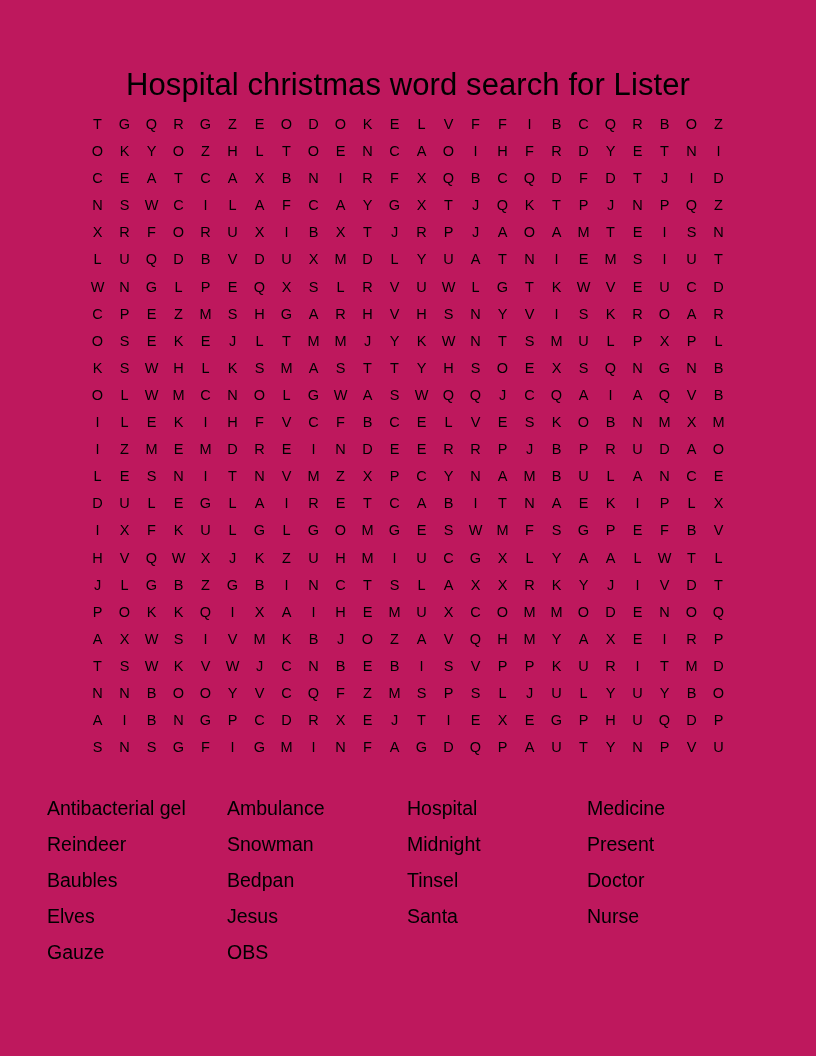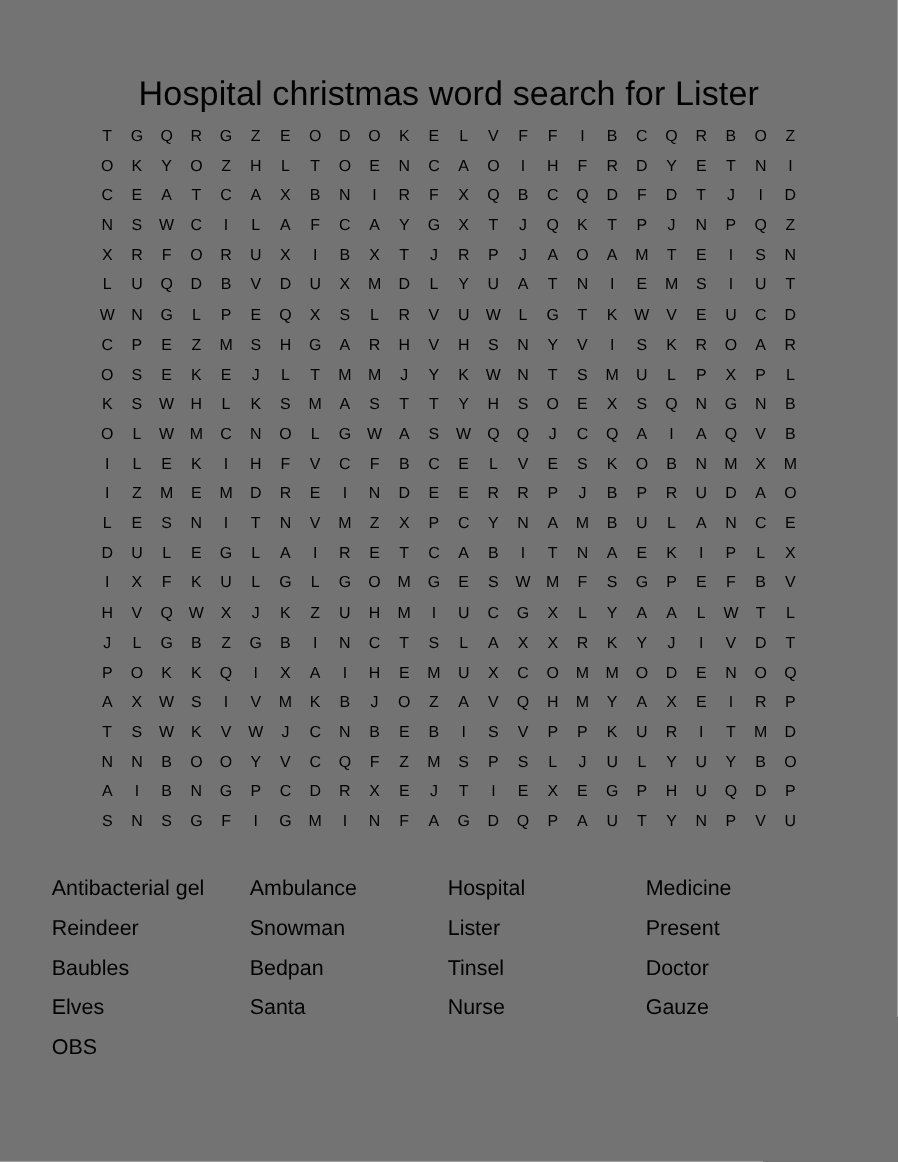--- a/index.html
+++ b/index.html
@@ -13,21 +13,21 @@
     font-family: "Liberation Sans", sans-serif;
     color: #000000;
     overflow: hidden;
     position: relative;
   }
 
   #page {
     width: 816px;
     height: 1056px;
     position: relative;
-    background: #737373;
+    background: #be185d;
   }
 
   
   .title {
     position: absolute;
     left: 0;
     top: 44px;
     width: 816px;
     text-align: center;
     font-size: 31px;
@@ -661,27 +661,28 @@
       <div class="cell">U</div>
     </div>
 
   <div class="wordlist" id="wordlist">
       <div class="word">Antibacterial gel</div>
       <div class="word">Ambulance</div>
       <div class="word">Hospital</div>
       <div class="word">Medicine</div>
       <div class="word">Reindeer</div>
       <div class="word">Snowman</div>
-      <div class="word">Lister</div>
+      <div class="word">Midnight</div>
       <div class="word">Present</div>
       <div class="word">Baubles</div>
       <div class="word">Bedpan</div>
       <div class="word">Tinsel</div>
       <div class="word">Doctor</div>
       <div class="word">Elves</div>
+      <div class="word">Jesus</div>
       <div class="word">Santa</div>
       <div class="word">Nurse</div>
       <div class="word">Gauze</div>
       <div class="word">OBS</div>
       <div class="word empty"></div>
     </div>
 
 </div>
 
 </body></html>

